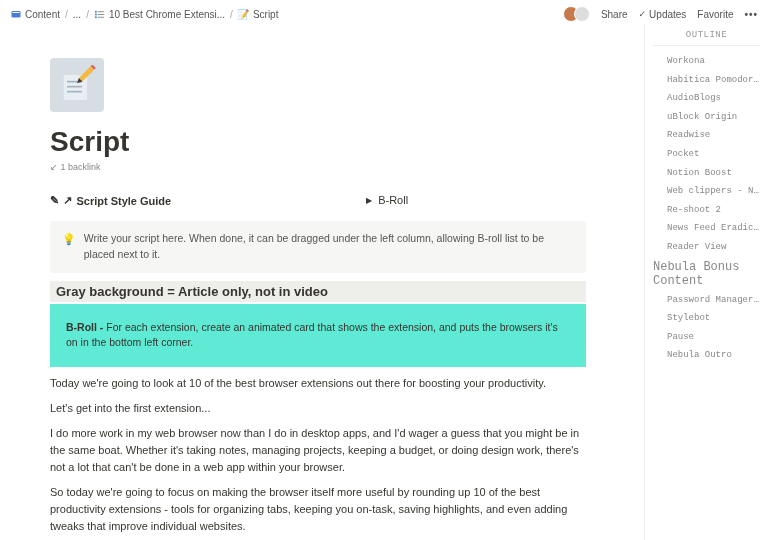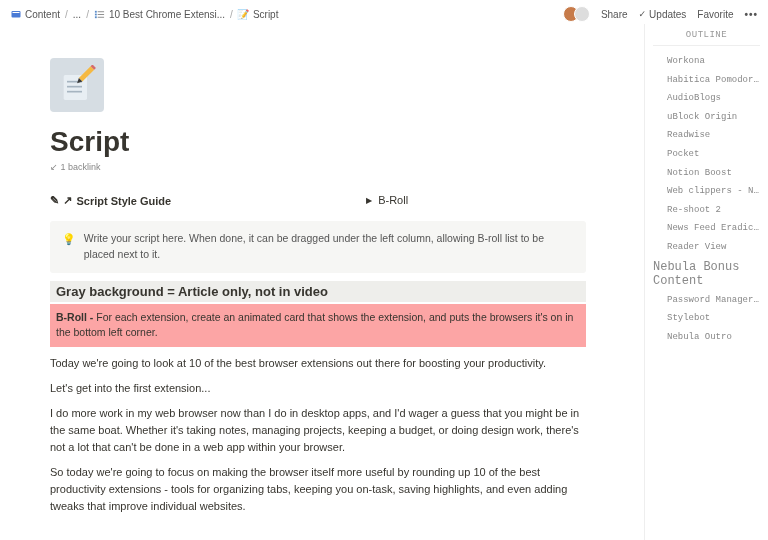--- a/index.html
+++ b/index.html
@@ -62,21 +62,21 @@
       display: flex;
       gap: 8px;
       font-size: 10.5px;
       line-height: 1.5;
       color: #555;
       margin-bottom: 8px;
     }
     .callout .bulb { font-size: 11px; }
 
     .gray-bg { background: #eeeeeb; padding: 3px 6px; font-size: 13px; font-weight: 700; margin-bottom: 2px; }
-    .pink-bg { background: #fca5a5; padding: 6px; font-size: 10.5px; line-height: 1.5; margin-bottom: 8px; }
+    .pink-bg { background: #5eead4; padding: 16px; font-size: 10.5px; line-height: 1.5; margin-bottom: 8px; }
     .pink-bg b { font-weight: 700; }
     .body-para { font-size: 11px; line-height: 1.55; margin-bottom: 8px; color: #37352f; }
 
     .outline-panel {
       position: absolute;
       top: 24px; right: 0;
       width: 124px;
       padding: 6px 8px 0 8px;
       font-size: 9px;
       color: #888;
@@ -221,15 +221,16 @@
       <div class="outline-item indent">Readwise</div>
       <div class="outline-item indent">Pocket</div>
       <div class="outline-item indent">Notion Boost</div>
       <div class="outline-item indent">Web clippers - Nebula...</div>
       <div class="outline-item indent">Re-shoot 2</div>
       <div class="outline-item indent">News Feed Eradicator ...</div>
       <div class="outline-item indent">Reader View</div>
       <div class="outline-group">Nebula Bonus Content</div>
       <div class="outline-item indent">Password Managers - ...</div>
       <div class="outline-item indent">Stylebot</div>
+      <div class="outline-item indent">Pause</div>
       <div class="outline-item indent">Nebula Outro</div>
     </div>
 </div>
 
 </body></html>

